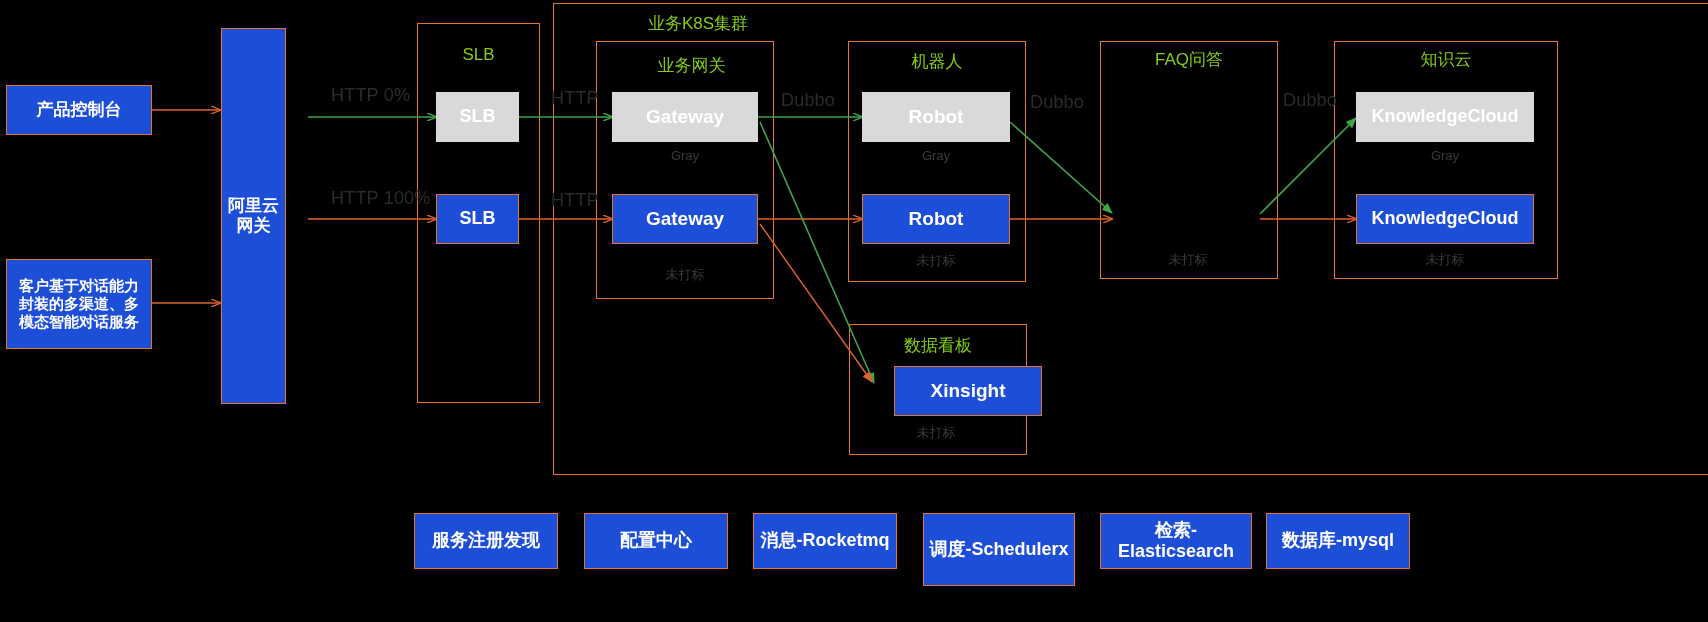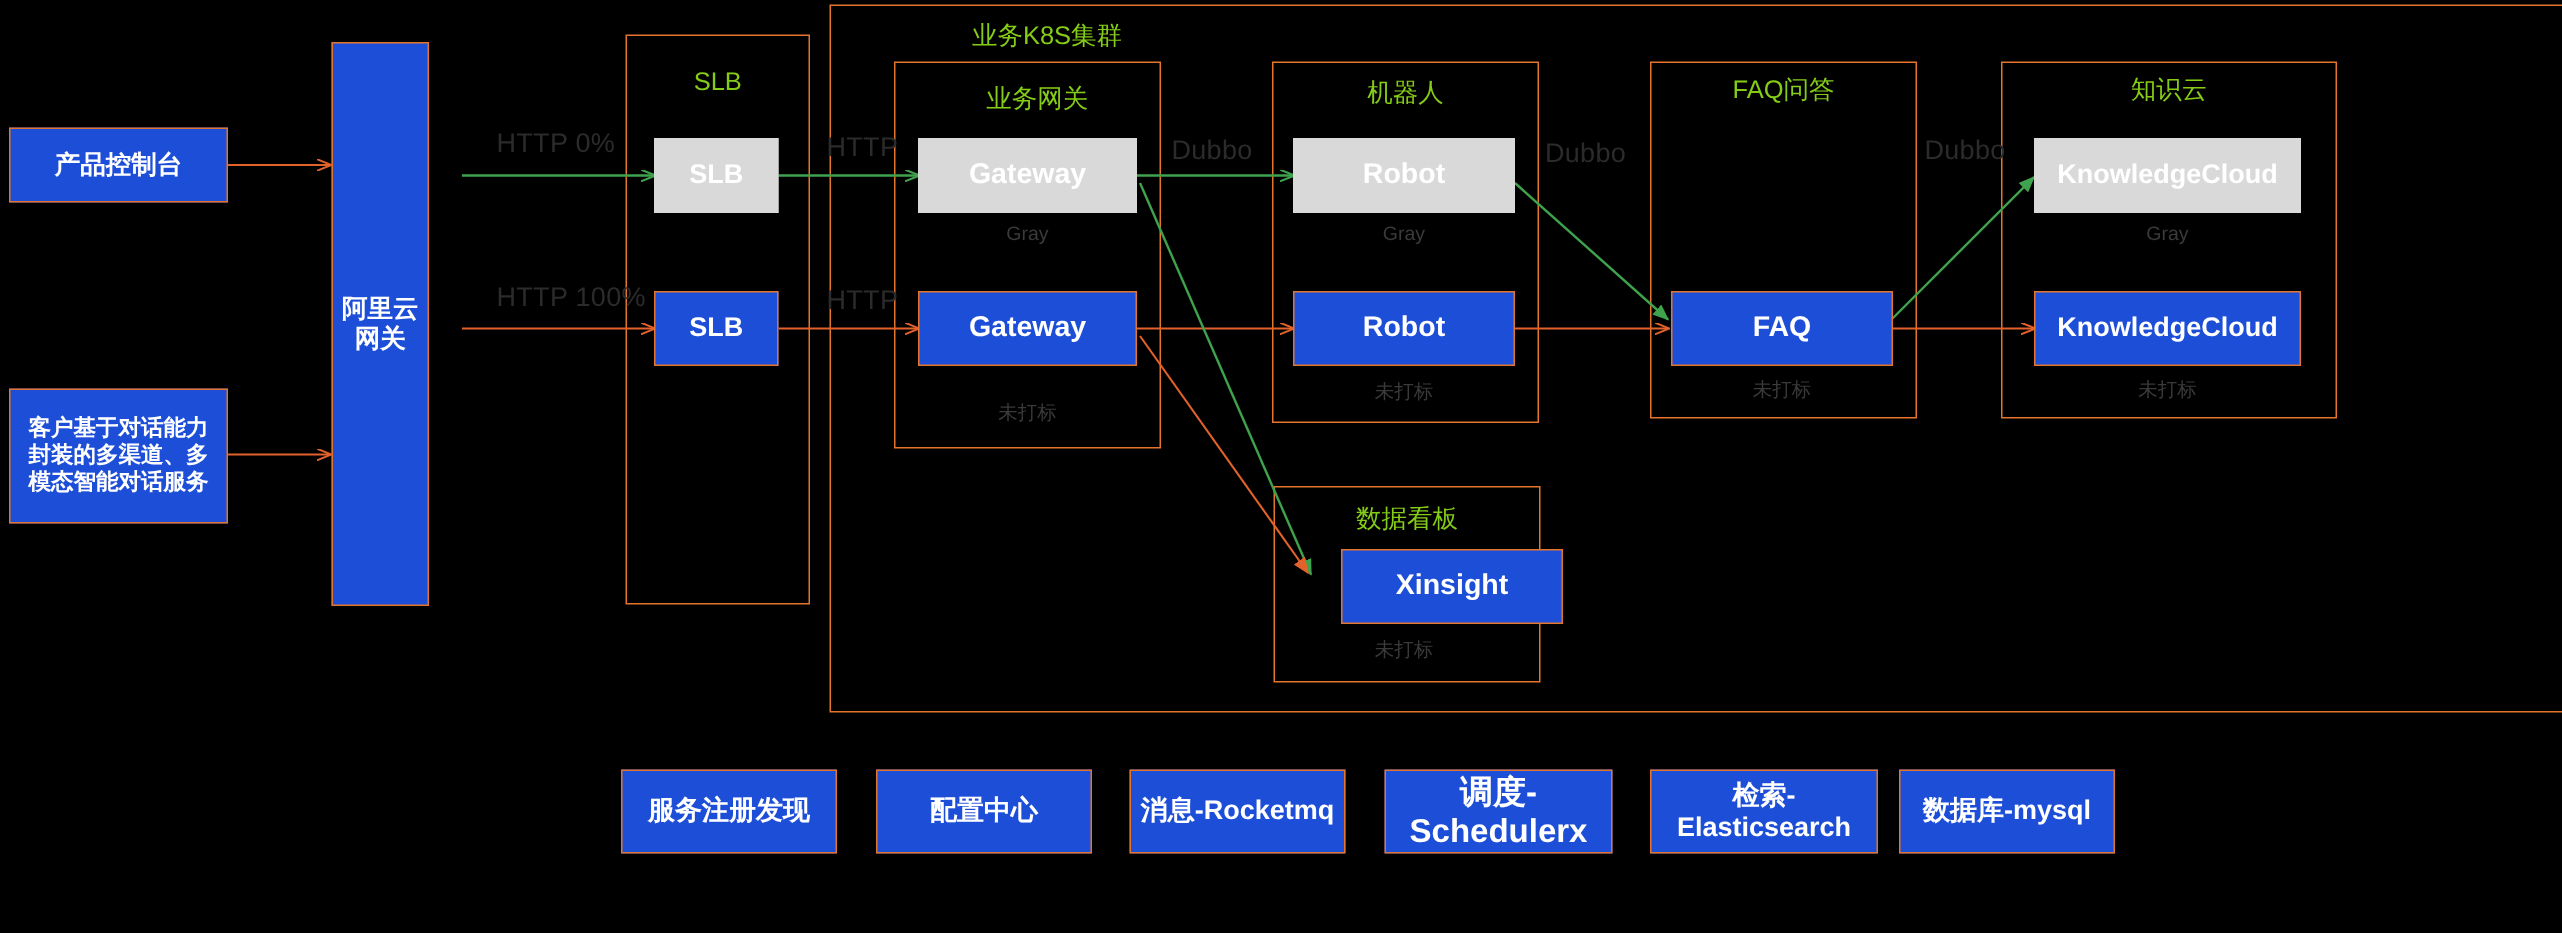--- a/index.html
+++ b/index.html
@@ -144,23 +144,20 @@
   <div class="node orange" style="left:862px;top:194px;width:148px;height:50px;font-size:19px;">
     <span>Robot</span>
   </div>
   <div class="sublabel" style="left:862px;top:252px;width:148px;">未打标</div>
 
   <div class="group" style="left:1100px;top:41px;width:178px;height:238px;"></div>
   <div class="glabel" style="left:1100px;top:48px;width:178px;">FAQ问答</div>
 
   <div class="edgelabel" style="left:1030px;top:92px;">Dubbo</div>
 
-  <div class="node orange" style="left:1114px;top:194px;width:148px;height:50px;font-size:19px;">
-    <span>FAQ</span>
-  </div>
   <div class="sublabel" style="left:1114px;top:251px;width:148px;">未打标</div>
 
   <div class="group" style="left:1334px;top:41px;width:224px;height:238px;"></div>
   <div class="glabel" style="left:1334px;top:48px;width:224px;">知识云</div>
 
   <div class="edgelabel" style="left:1283px;top:90px;">Dubbo</div>
 
   <div class="node gray" style="left:1356px;top:92px;width:178px;height:50px;font-size:18px;">
     <span>KnowledgeCloud</span>
   </div>
@@ -181,21 +178,21 @@
 
   <div class="node orange" style="left:414px;top:513px;width:144px;height:56px;font-size:18px;">
     <span>服务注册发现</span>
   </div>
   <div class="node orange" style="left:584px;top:513px;width:144px;height:56px;font-size:18px;">
     <span>配置中心</span>
   </div>
   <div class="node orange" style="left:753px;top:513px;width:144px;height:56px;font-size:18px;">
     <span>消息-Rocketmq</span>
   </div>
-  <div class="node orange" style="left:923px;top:513px;width:152px;height:56px;font-size:22px;">
+  <div class="node orange" style="left:923px;top:513px;width:152px;height:73px;font-size:18px;">
     <span>调度-Schedulerx</span>
   </div>
   <div class="node orange" style="left:1100px;top:513px;width:152px;height:56px;font-size:18px;padding:0 4px;">
     <span>检索-Elasticsearch</span>
   </div>
   <div class="node orange" style="left:1266px;top:513px;width:144px;height:56px;font-size:18px;">
     <span>数据库-mysql</span>
   </div>
 
 </div>

